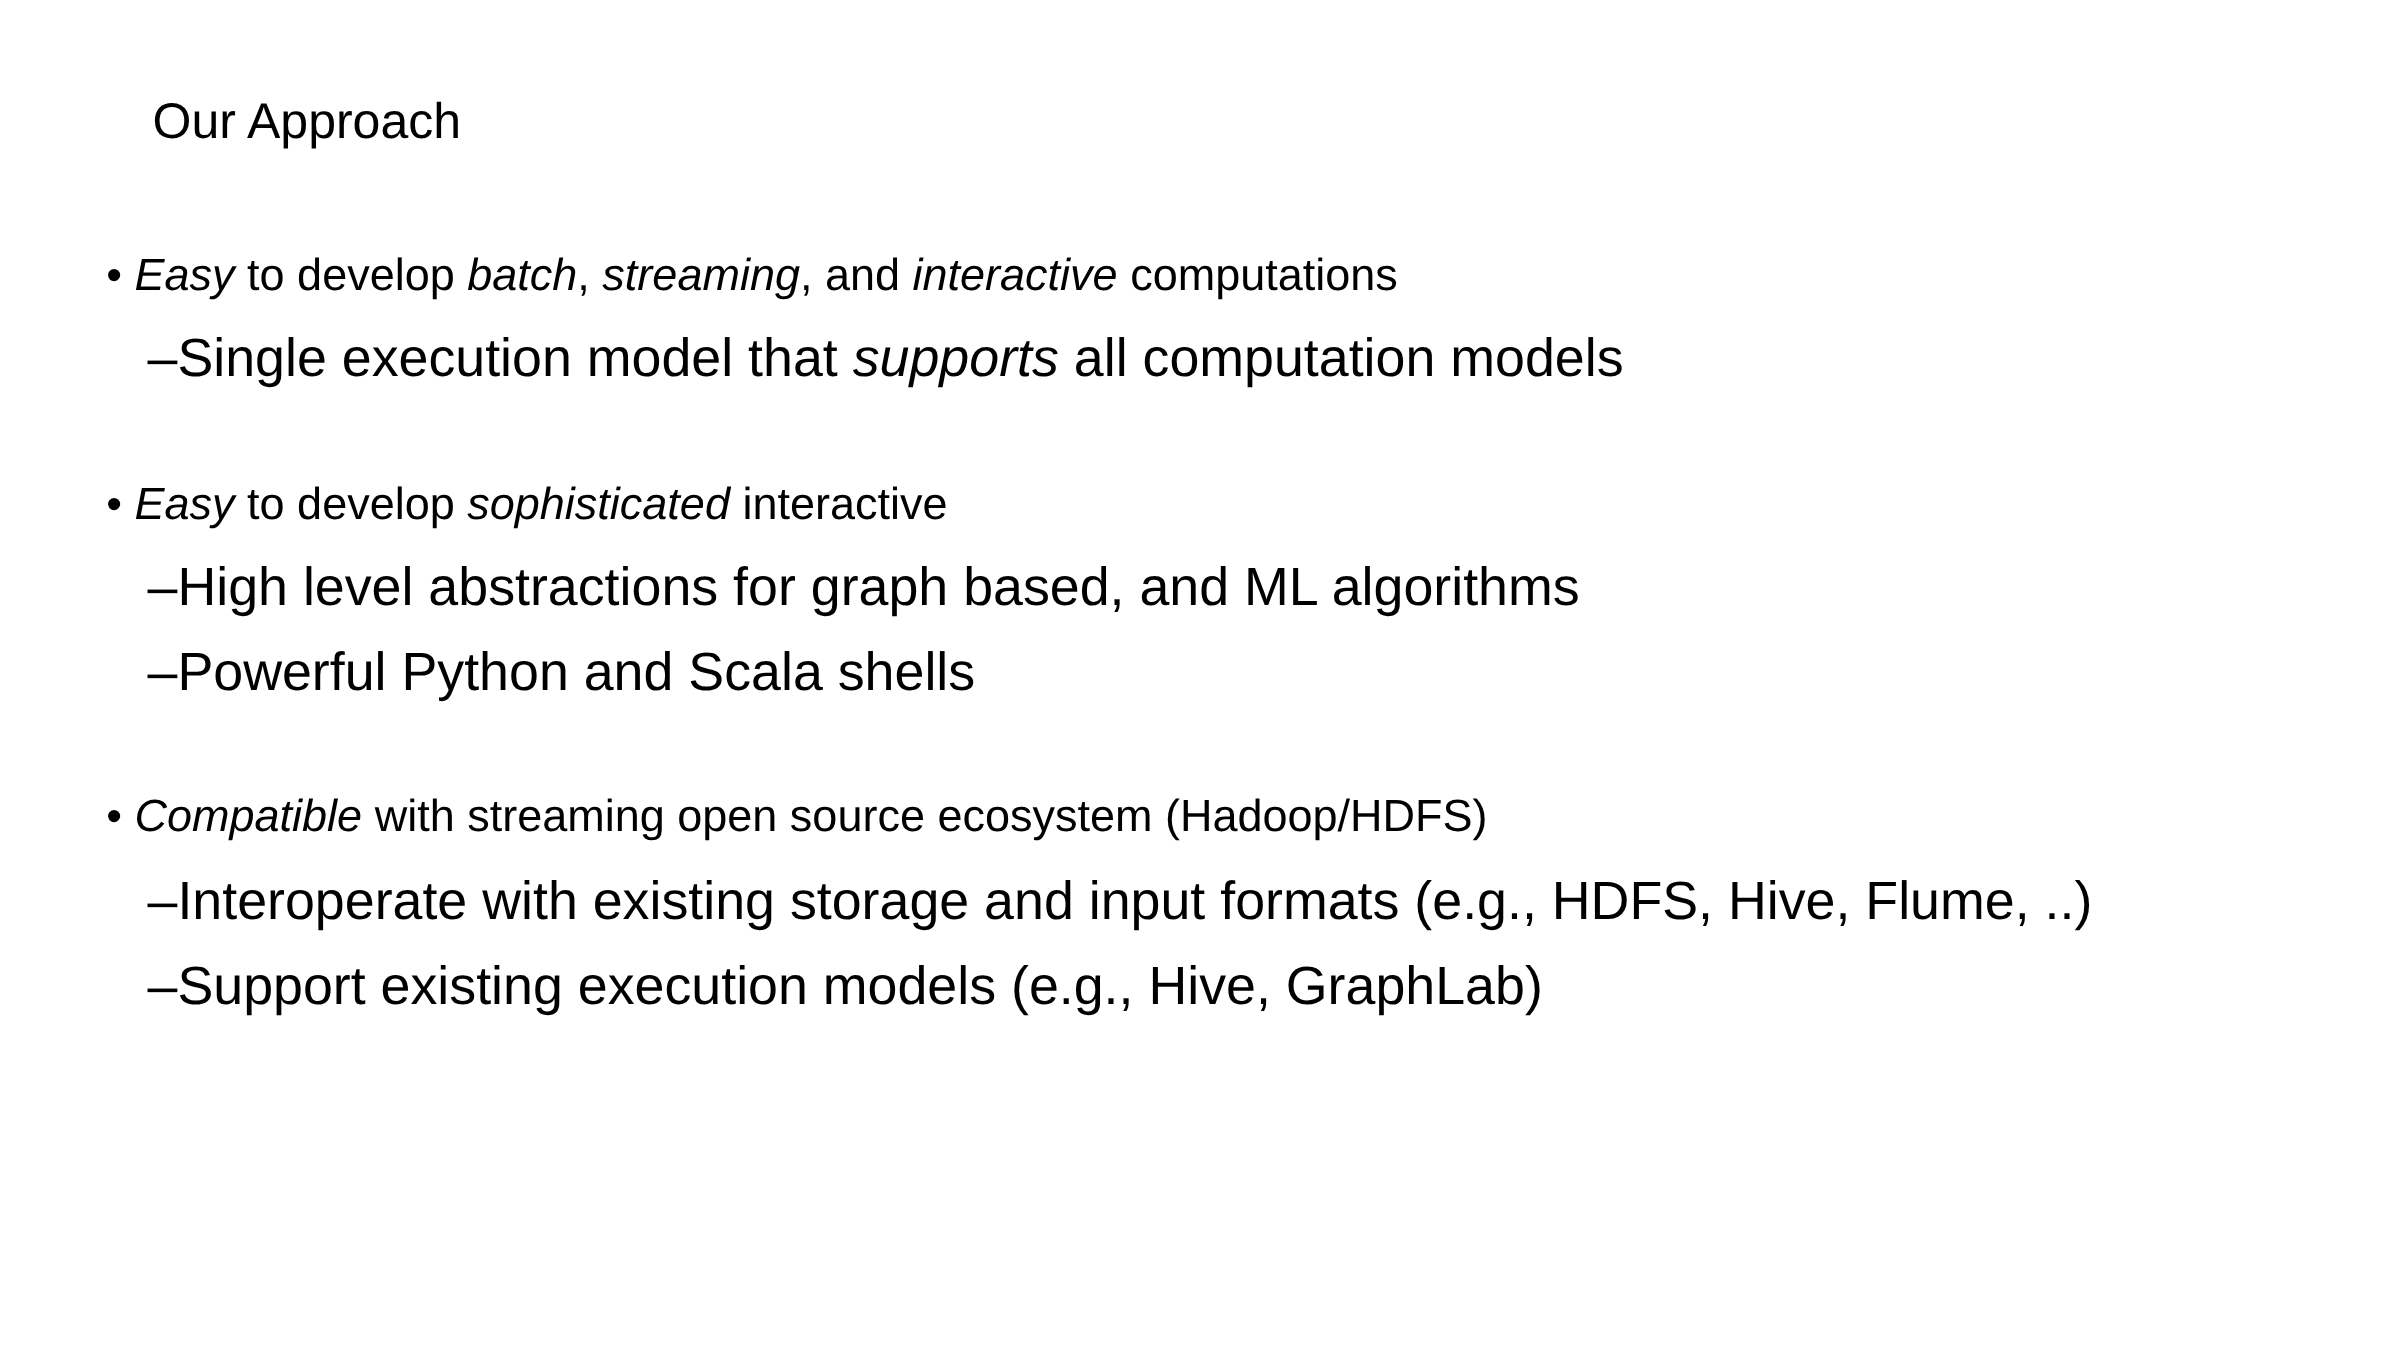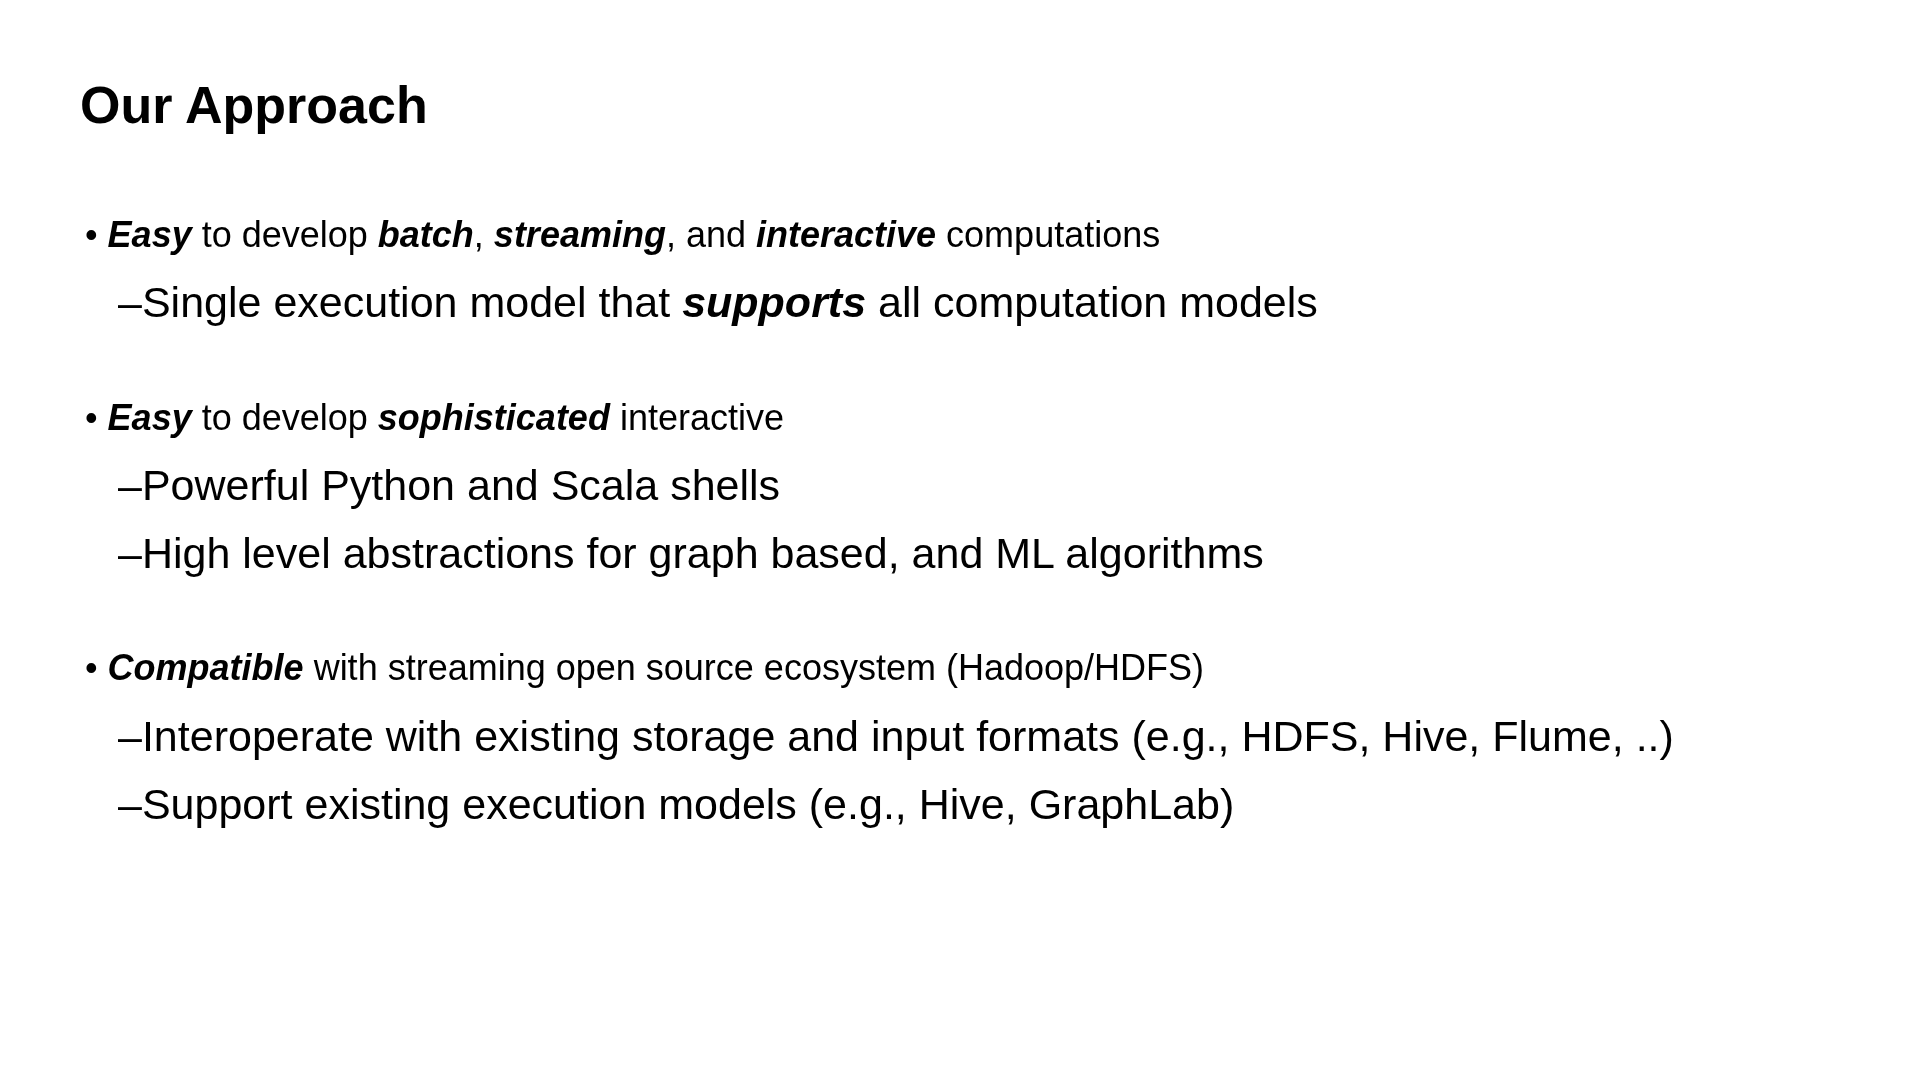--- a/index.html
+++ b/index.html
@@ -10,59 +10,60 @@
     body {
       width: 1920px;
       height: 1080px;
       background: #ffffff;
       font-family: Arial, Helvetica, sans-serif;
       color: #000000;
       padding: 75px 80px;
       overflow: hidden;
     }
     .slide-title {
-      font-size: 52px;
-      font-weight: bold;
+      font-size: 40px;
+      font-weight: normal;
       margin-bottom: 75px;
+      margin-left: 42px;
     }
     .bullet-main {
       font-size: 36px;
       margin-bottom: 12px;
       margin-left: 5px;
       line-height: 1.4;
     }
     .bullet-main::before {
       content: "• ";
     }
     .bullet-sub {
       font-size: 43px;
       margin-left: 38px;
       line-height: 1.4;
       margin-bottom: 8px;
     }
     .bullet-sub::before {
       content: "–";
     }
     .emph {
-      font-weight: bold;
+      font-weight: normal;
       font-style: italic;
     }
     .section-gap {
       height: 52px;
     }
   </style>
 </head>
 <body>
 
 <h1 class="slide-title">Our Approach</h1>
 
 <div id="content">
     <div class="bullet-main"><span class="emph">Easy</span><span> to develop </span><span class="emph">batch</span><span>, </span><span class="emph">streaming</span><span>, and </span><span class="emph">interactive</span><span> computations</span></div>
     <div class="bullet-sub"><span>Single execution model that </span><span class="emph">supports</span><span> all computation models</span></div>
     <div class="section-gap"></div>
     <div class="bullet-main"><span class="emph">Easy</span><span> to develop </span><span class="emph">sophisticated</span><span> interactive</span></div>
+    <div class="bullet-sub"><span>High level abstractions for graph based, and ML algorithms</span></div>
     <div class="bullet-sub"><span>Powerful Python and Scala shells</span></div>
-    <div class="bullet-sub"><span>High level abstractions for graph based, and ML algorithms</span></div>
     <div class="section-gap"></div>
     <div class="bullet-main"><span class="emph">Compatible</span><span> with streaming open source ecosystem (Hadoop/HDFS)</span></div>
     <div class="bullet-sub"><span>Interoperate with existing storage and input formats (e.g., HDFS, Hive, Flume, ..)</span></div>
     <div class="bullet-sub"><span>Support existing execution models (e.g., Hive, GraphLab)</span></div>
   </div>
 
 </body></html>

